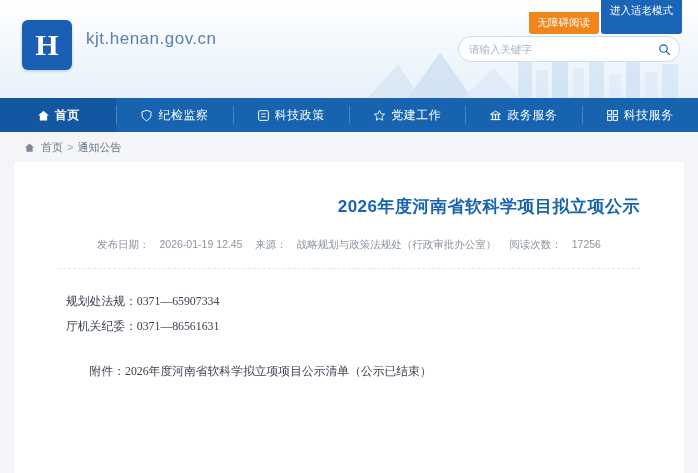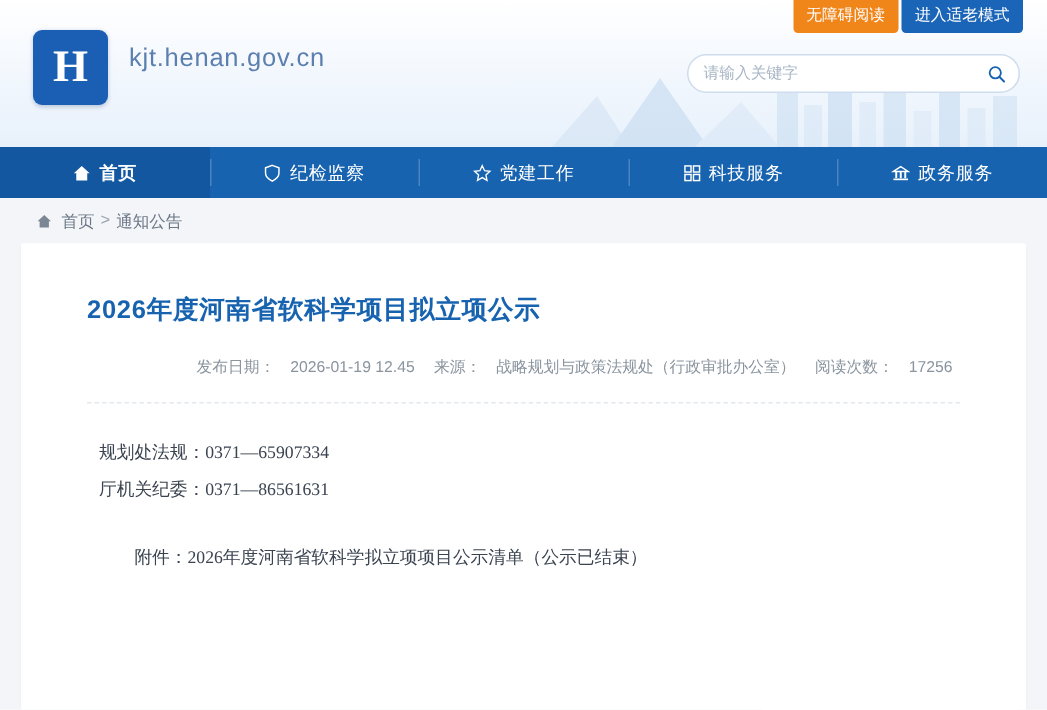--- a/index.html
+++ b/index.html
@@ -25,21 +25,21 @@
   }
   .top-buttons {
     position: absolute; top: 0; right: 16px;
     display: flex; gap: 2px; z-index: 5;
   }
   .top-btn {
     font-size: 10.5px; color: #fff; padding: 4px 9px 5px;
     border-bottom-left-radius: 3px; border-bottom-right-radius: 3px;
     line-height: 1.2; white-space: nowrap;
   }
-  .top-btn.orange { background: #f08519; }
+  .top-btn.orange { background: #f08519; margin-top: 12px; }
   .top-btn.blue { background: #1b65b8; }
 
   .logo-wrap {
     position: absolute; left: 22px; top: 20px;
     display: flex; align-items: flex-start; gap: 12px; z-index: 4;
   }
   .logo-mark {
     width: 50px; height: 50px; border-radius: 6px;
     background: #1a5fb4; color: #fff;
     display: flex; align-items: center; justify-content: center;
@@ -102,26 +102,26 @@
   .crumb a { color: #6b7786; text-decoration: none; }
   .crumb .sep { margin: 0 4px; color: #9aa5b1; }
 
   
   .card {
     margin: 0 14px; background: #fff; border-radius: 2px;
     min-height: 330px; padding: 28px 44px 20px;
     box-shadow: 0 1px 2px rgba(0,0,0,.04);
   }
   .art-title {
-    text-align: left; font-size: 17px; color: #1763b0;
+    text-align: right; font-size: 17px; color: #1763b0;
     font-weight: bold; letter-spacing: .5px; line-height: 1.5;
     padding: 4px 0 18px;
   }
   .art-meta {
-    text-align: right; font-size: 10.5px; color: #8a949f;
+    text-align: center; font-size: 10.5px; color: #8a949f;
     padding-bottom: 16px; border-bottom: 1px dashed #e3e8ee;
   }
   .art-meta span { margin: 0 5px; }
   .art-body {
     padding: 20px 8px 0; font-size: 11.8px; color: #3a4350; line-height: 2.15;
     font-family: "Liberation Serif", serif;
   }
   .art-body p { margin: 0; text-indent: 2em; }
   .art-body p.noindent { text-indent: 0; }
   .attach { margin-top: 20px; text-indent: 2em; }
@@ -184,47 +184,57 @@
       <span class="nav-ico">
         <svg width="13" height="13" viewBox="0 0 16 16">
             <path d="M8 1.5 L13.5 3.5 V8 C13.5 11.5 8 14.5 8 14.5 C8 14.5 2.5 11.5 2.5 8 V3.5 Z" fill="none" stroke="#fff" stroke-width="1.2"></path>
           </svg>
       </span>
       <span>纪检监察</span>
     </div>
     <div class="nav-item">
       <span class="nav-ico">
         <svg width="13" height="13" viewBox="0 0 16 16">
+            <rect x="2" y="2" width="12" height="12" rx="1.5" fill="none" stroke="#fff" stroke-width="1.2"></rect>
+            <line x1="5" y1="6" x2="11" y2="6" stroke="#fff" stroke-width="1.1"></line>
+            <line x1="5" y1="9.5" x2="11" y2="9.5" stroke="#fff" stroke-width="1.1"></line>
+          </svg>
+      </span>
+      <span>科技政策</span>
+    </div>
+    <div class="nav-item">
+      <span class="nav-ico">
+        <svg width="13" height="13" viewBox="0 0 16 16">
             <path d="M8 1.8 L9.9 5.9 L14.3 6.4 L11 9.4 L11.9 13.8 L8 11.6 L4.1 13.8 L5 9.4 L1.7 6.4 L6.1 5.9 Z" fill="none" stroke="#fff" stroke-width="1.1"></path>
           </svg>
       </span>
       <span>党建工作</span>
-    </div>
-    <div class="nav-item">
-      <span class="nav-ico">
-        <svg width="13" height="13" viewBox="0 0 16 16">
-            <rect x="2" y="2" width="5" height="5" fill="none" stroke="#fff" stroke-width="1.2"></rect>
-            <rect x="9" y="2" width="5" height="5" fill="none" stroke="#fff" stroke-width="1.2"></rect>
-            <rect x="2" y="9" width="5" height="5" fill="none" stroke="#fff" stroke-width="1.2"></rect>
-            <rect x="9" y="9" width="5" height="5" fill="none" stroke="#fff" stroke-width="1.2"></rect>
-          </svg>
-      </span>
-      <span>科技服务</span>
     </div>
     <div class="nav-item">
       <span class="nav-ico">
         <svg width="13" height="13" viewBox="0 0 16 16">
             <path d="M2 6.5 L8 2.5 L14 6.5 Z" fill="none" stroke="#fff" stroke-width="1.2"></path>
             <rect x="3.5" y="7" width="1.6" height="5" fill="#fff"></rect>
             <rect x="7.2" y="7" width="1.6" height="5" fill="#fff"></rect>
             <rect x="10.9" y="7" width="1.6" height="5" fill="#fff"></rect>
             <rect x="2" y="12.3" width="12" height="1.4" fill="#fff"></rect>
           </svg>
       </span>
       <span>政务服务</span>
+    </div>
+    <div class="nav-item">
+      <span class="nav-ico">
+        <svg width="13" height="13" viewBox="0 0 16 16">
+            <rect x="2" y="2" width="5" height="5" fill="none" stroke="#fff" stroke-width="1.2"></rect>
+            <rect x="9" y="2" width="5" height="5" fill="none" stroke="#fff" stroke-width="1.2"></rect>
+            <rect x="2" y="9" width="5" height="5" fill="none" stroke="#fff" stroke-width="1.2"></rect>
+            <rect x="9" y="9" width="5" height="5" fill="none" stroke="#fff" stroke-width="1.2"></rect>
+          </svg>
+      </span>
+      <span>科技服务</span>
     </div>
   </div>
 
   <div class="crumb">
     <span class="home-ico">
       <svg width="11" height="11" viewBox="0 0 16 16">
           <path d="M8 2 L14.5 8 H12.5 V14 H3.5 V8 H1.5 Z" fill="#7b8794"></path>
         </svg>
     </span>
     <a href="#">首页</a>

